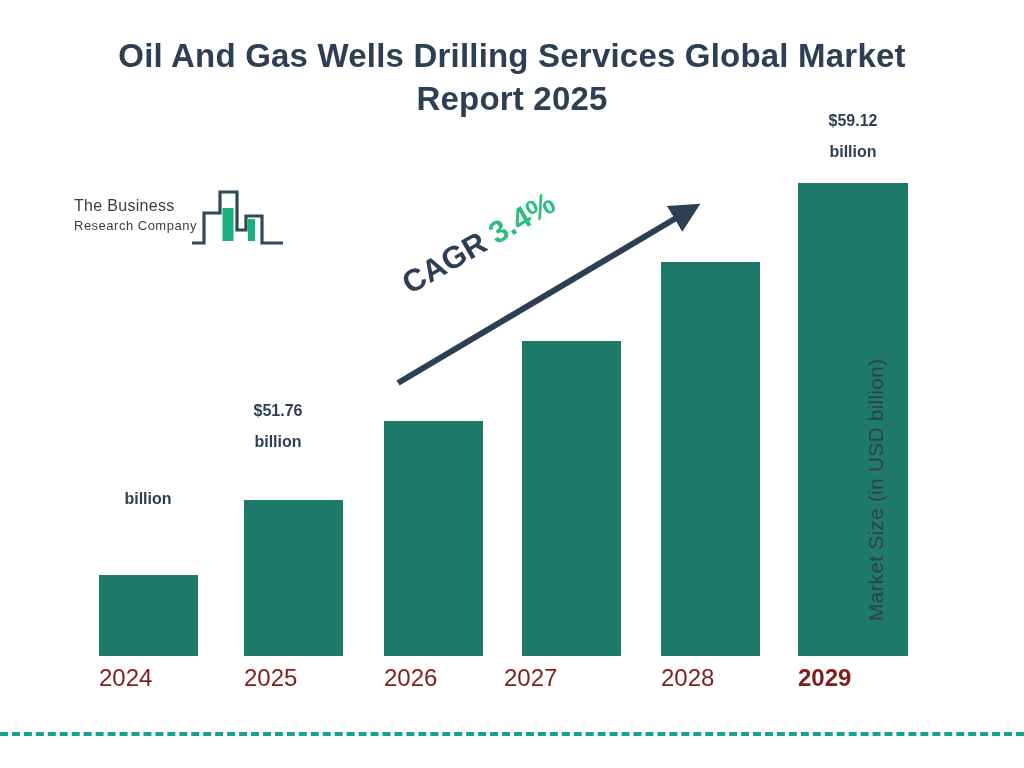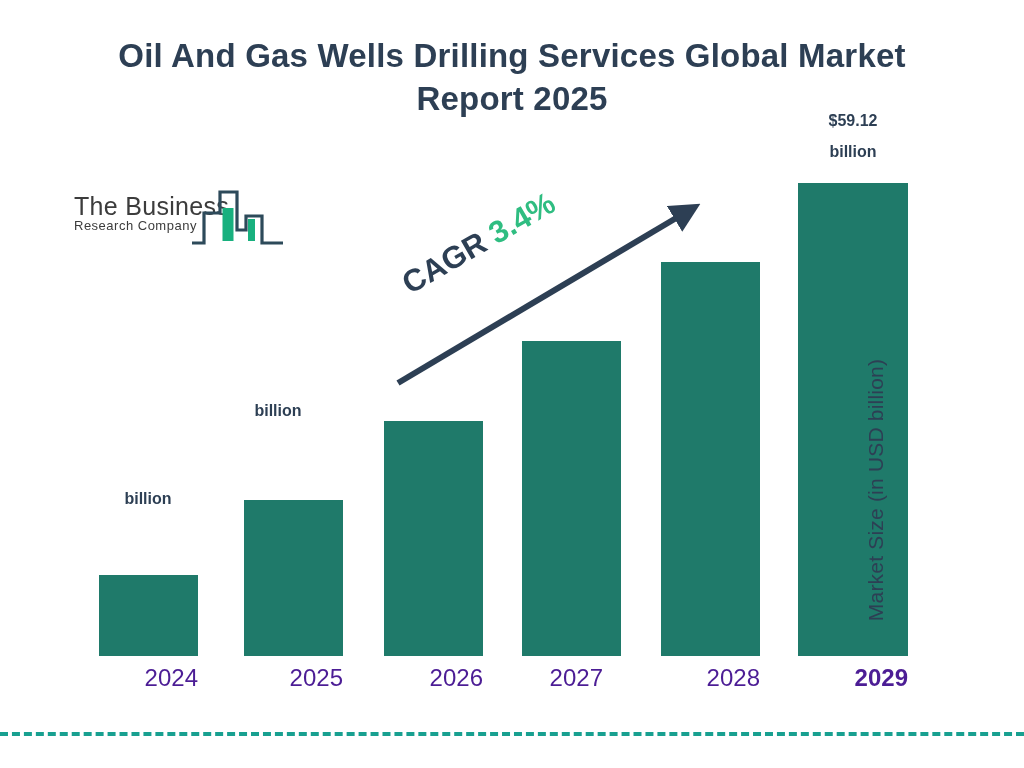--- a/index.html
+++ b/index.html
@@ -47,21 +47,21 @@
     height: 70px;
   }
   .logo-text {
     position: absolute;
     left: 2px;
     top: 8px;
     color: #3c3c3c;
     font-family: "Liberation Sans", sans-serif;
   }
   .logo-text .l1 {
-    font-size: 25px;
+    font-size: 16px;
     line-height: 24px;
     letter-spacing: 0.3px;
     white-space: nowrap;
   }
   .logo-text .l2 {
     font-size: 13px;
     line-height: 16px;
     letter-spacing: 0.5px;
     white-space: nowrap;
   }
@@ -79,23 +79,23 @@
     width: 1024px;
     height: 768px;
   }
   .bar {
     position: absolute;
     background: #1f7a6a;
   }
   .xlabel {
     position: absolute;
     top: 664px;
-    text-align: right;
+    text-align: left;
     font-size: 24px;
-    color: #4c1d95;
+    color: #7f1d1d;
     font-family: "Liberation Sans", sans-serif;
   }
   .vallabel {
     position: absolute;
     text-align: center;
     font-size: 16px;
     line-height: 31px;
     font-weight: bold;
     color: #2d3f54;
     font-family: "Liberation Sans", sans-serif;
@@ -176,20 +176,21 @@
     <div class="bar" style="left:384px; top:421px; width:99px;  height:235px;"></div>
     <div class="bar" style="left:522px; top:341px; width:99px;  height:315px;"></div>
     <div class="bar" style="left:661px; top:262px; width:99px;  height:394px;"></div>
     <div class="bar" style="left:798px; top:183px; width:110px; height:473px;"></div>
 
     <div class="vallabel" style="left:78px; top:483px; width:140px;">
       <div>billion</div>
     </div>
 
     <div class="vallabel" style="left:203px; top:395px; width:150px;">
+      <div>$51.76</div>
       <div>billion</div>
     </div>
 
     <div class="vallabel" style="left:779px; top:105px; width:148px;">
       <div>$59.12</div>
       <div>billion</div>
     </div>
 
     <div class="xlabel" style="left:99px;  width:99px;">2024</div>
     <div class="xlabel" style="left:244px; width:99px;">2025</div>

